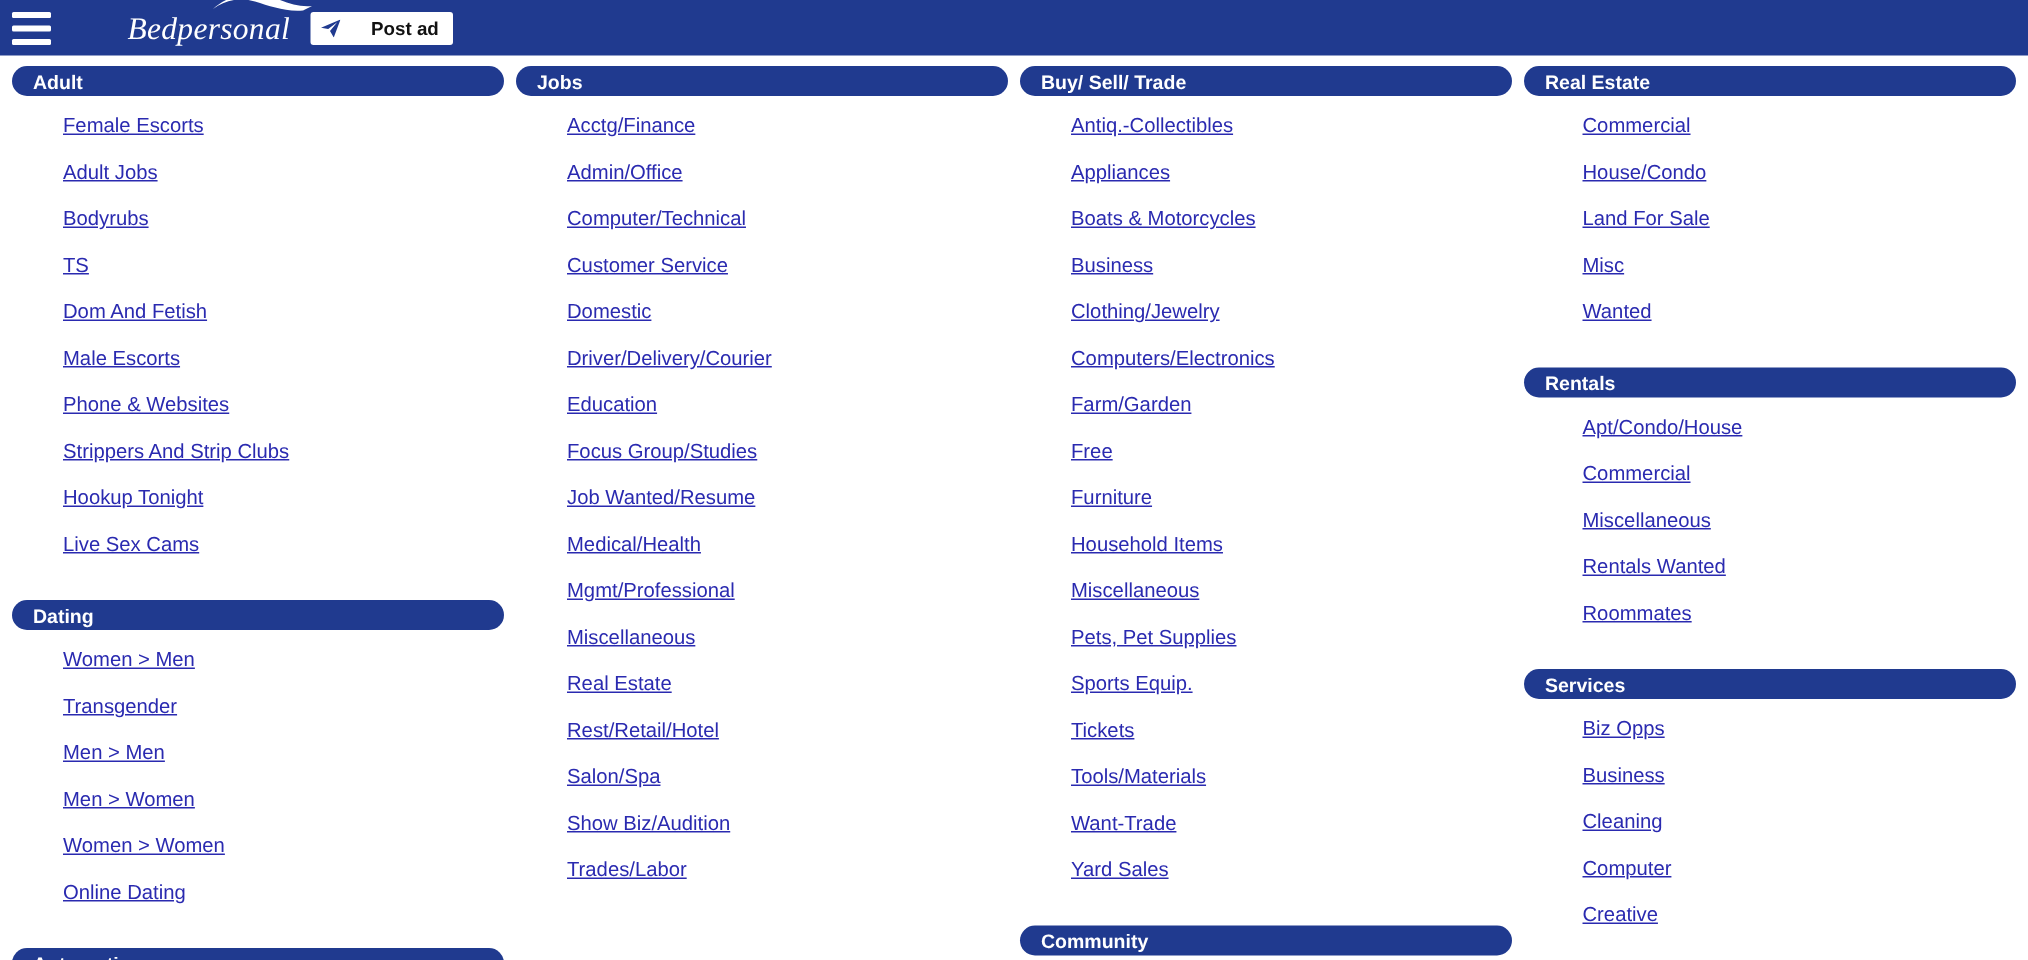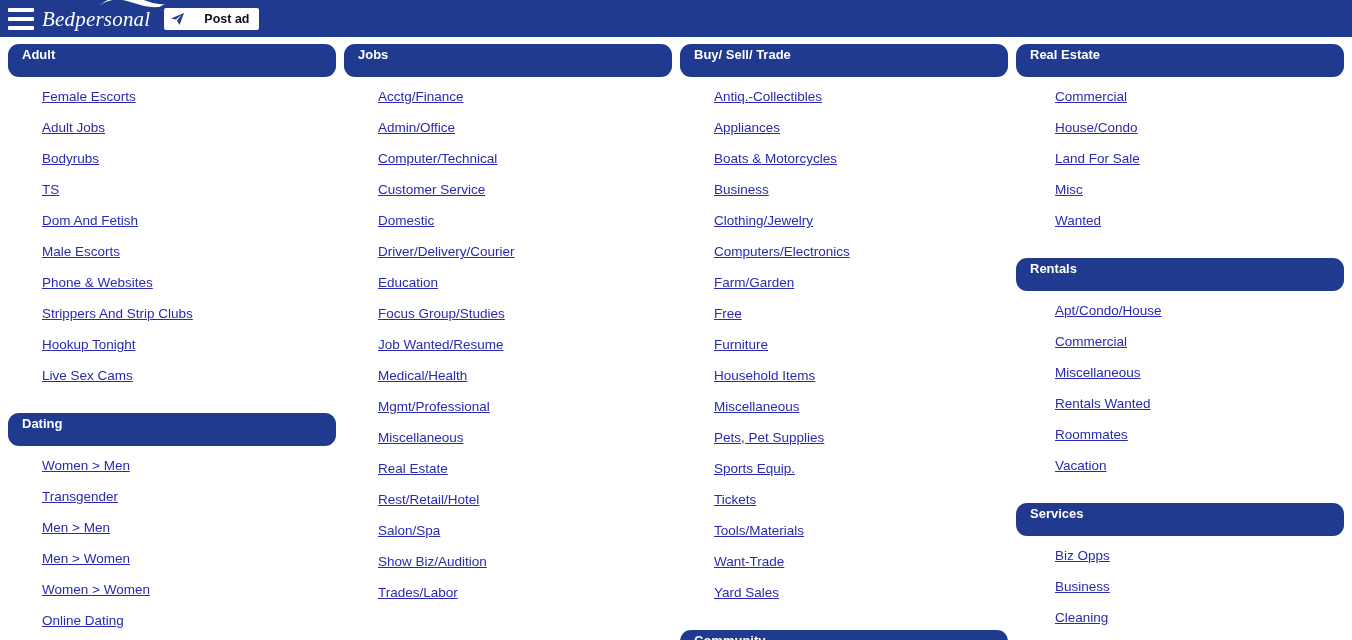--- a/index.html
+++ b/index.html
@@ -40,20 +40,21 @@
   .brand {
     position: relative;
     color: #ffffff;
     font-size: 21px;
     font-style: italic;
     font-family: "Liberation Serif", serif;
     letter-spacing: .2px;
     margin-right: 14px;
     padding-top: 2px;
     white-space: nowrap;
+    margin-left: 43px;
   }
   .brand .swoosh {
     position: absolute;
     left: 55px;
     top: -12px;
     width: 70px;
     height: 16px;
     pointer-events: none;
   }
   .postad {
@@ -81,21 +82,21 @@
   .col { width: 328px; flex: 0 0 328px; }
 
   .cat-header {
     background: #203a8f;
     color: #ffffff;
     font-size: 13px;
     font-weight: bold;
     border-radius: 11px;
     padding: 3px 0 4px 14px;
     margin-bottom: 4px;
-    height: 33px;
+    height: 20px;
     line-height: 15px;
   }
   .cat-header.spaced { margin-top: 22px; }
 
   ul.links {
     list-style: none;
     margin: 0;
     padding: 0 0 0 34px;
   }
   ul.links li { margin: 0; padding: 0; }
@@ -223,21 +224,20 @@
       <li><a>Wanted</a></li>
     </ul>
 
     <div class="cat-header spaced">Rentals</div>
     <ul class="links">
       <li><a>Apt/Condo/House</a></li>
       <li><a>Commercial</a></li>
       <li><a>Miscellaneous</a></li>
       <li><a>Rentals Wanted</a></li>
       <li><a>Roommates</a></li>
-      <li><a>Vacation</a></li>
     </ul>
 
     <div class="cat-header spaced">Services</div>
     <ul class="links">
       <li><a>Biz Opps</a></li>
       <li><a>Business</a></li>
       <li><a>Cleaning</a></li>
       <li><a>Computer</a></li>
       <li><a>Creative</a></li>
     </ul>

